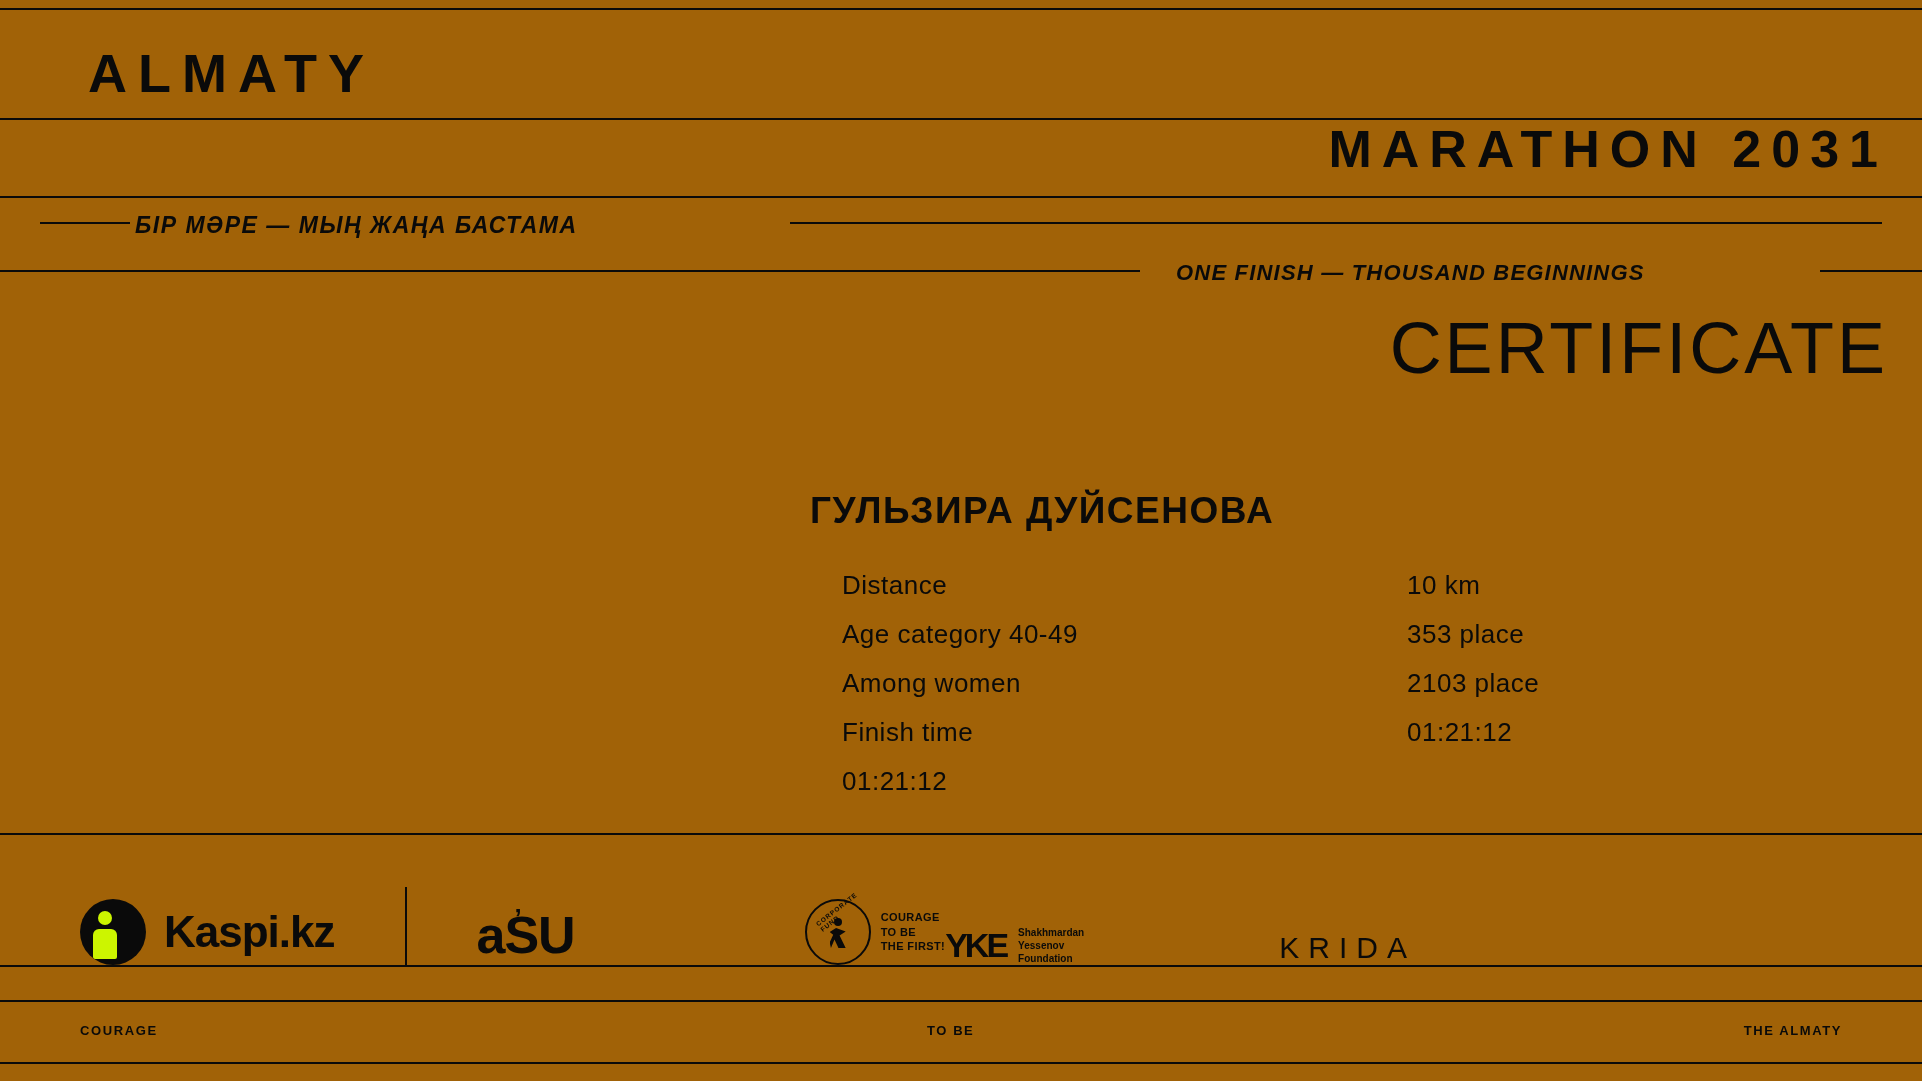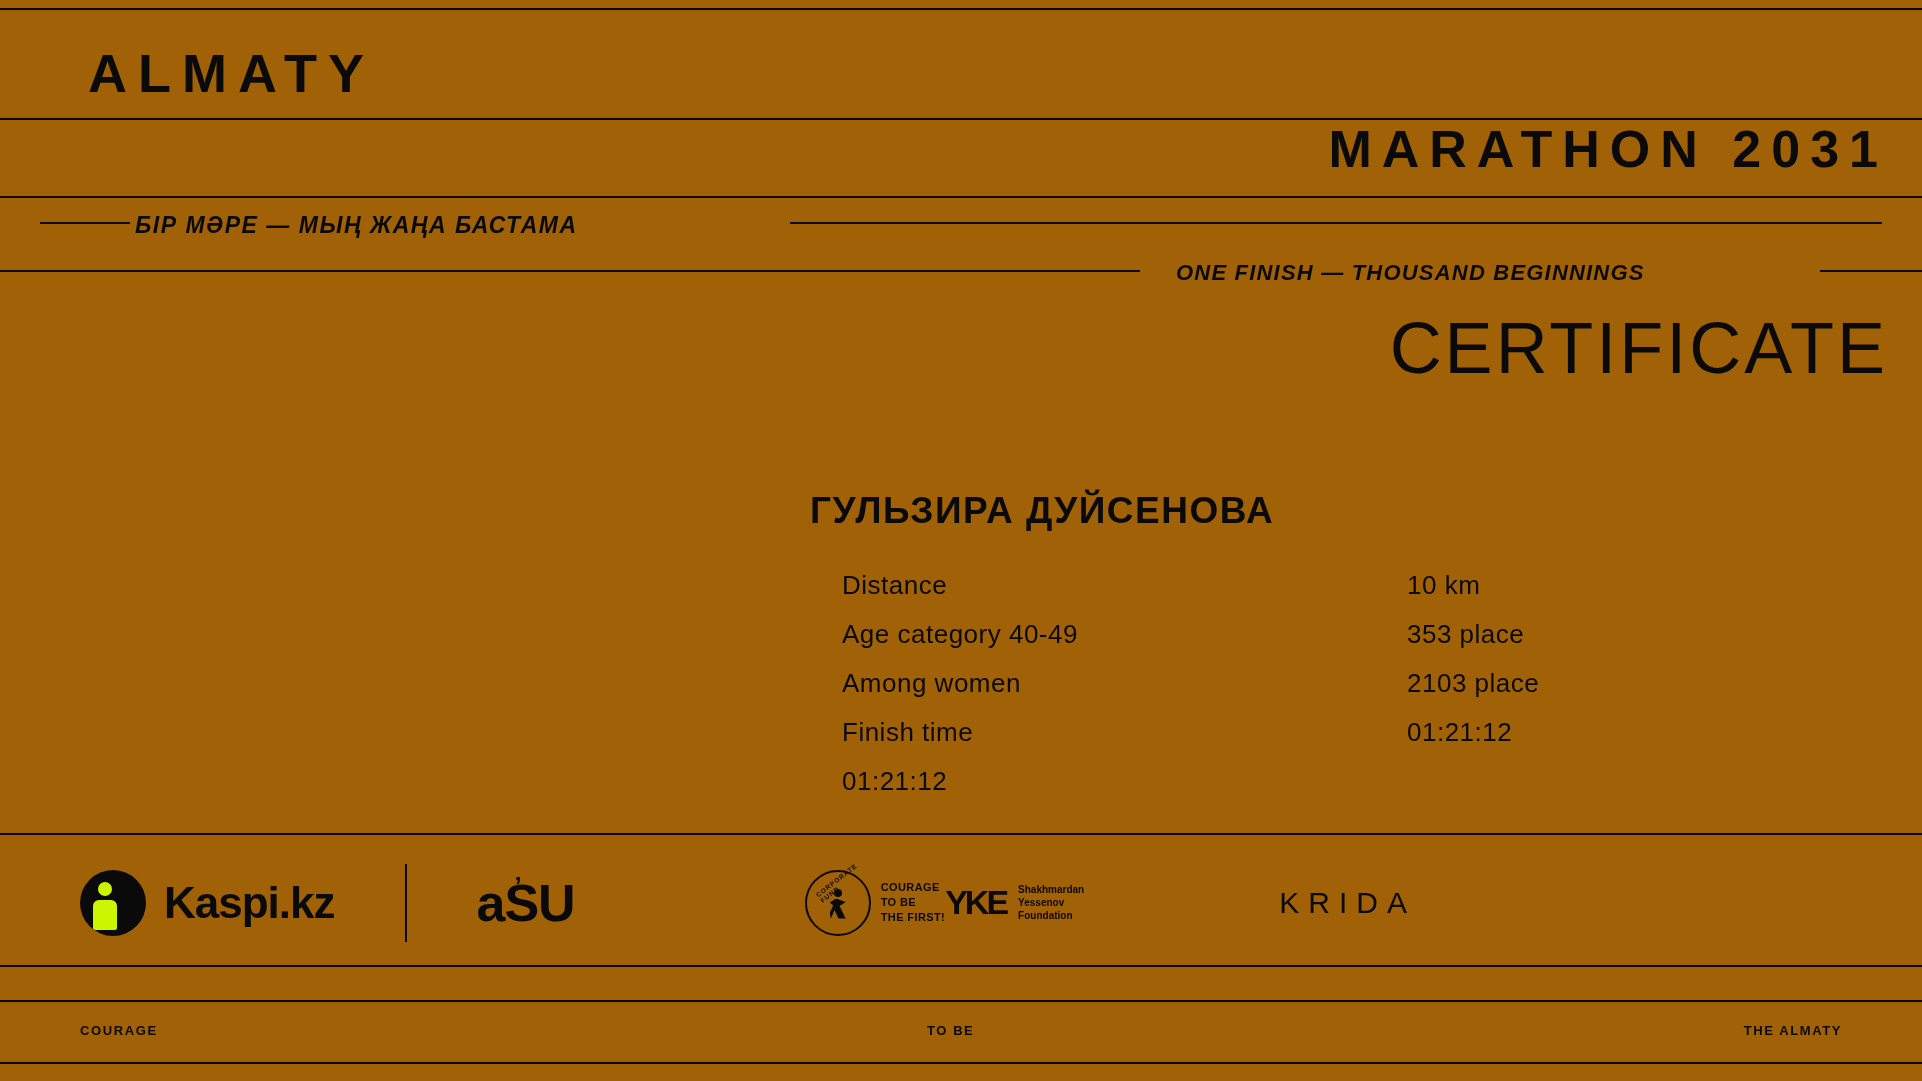--- a/index.html
+++ b/index.html
@@ -63,21 +63,21 @@
     width:565px;
     font-size:26px;letter-spacing:0.5px;
   }
   .row .value{
     font-size:26px;letter-spacing:0.5px;
   }
 
   
   .sponsors{
     position:absolute;left:0;right:0;top:840px;height:125px;
-    display:flex;align-items:center;
+    display:flex;align-items:flex-end;
   }
   .sp{display:flex;align-items:center;justify-content:center;}
   .sp-kaspi{margin-left:80px;display:flex;align-items:center;gap:18px;}
   .kaspi-mark{
     width:66px;height:66px;border-radius:50%;
     background:#0a0a0a;position:relative;overflow:hidden;
   }
   .kaspi-mark:before{
     content:"";position:absolute;left:18px;top:12px;
     width:14px;height:14px;border-radius:50%;background:#ccf500;

